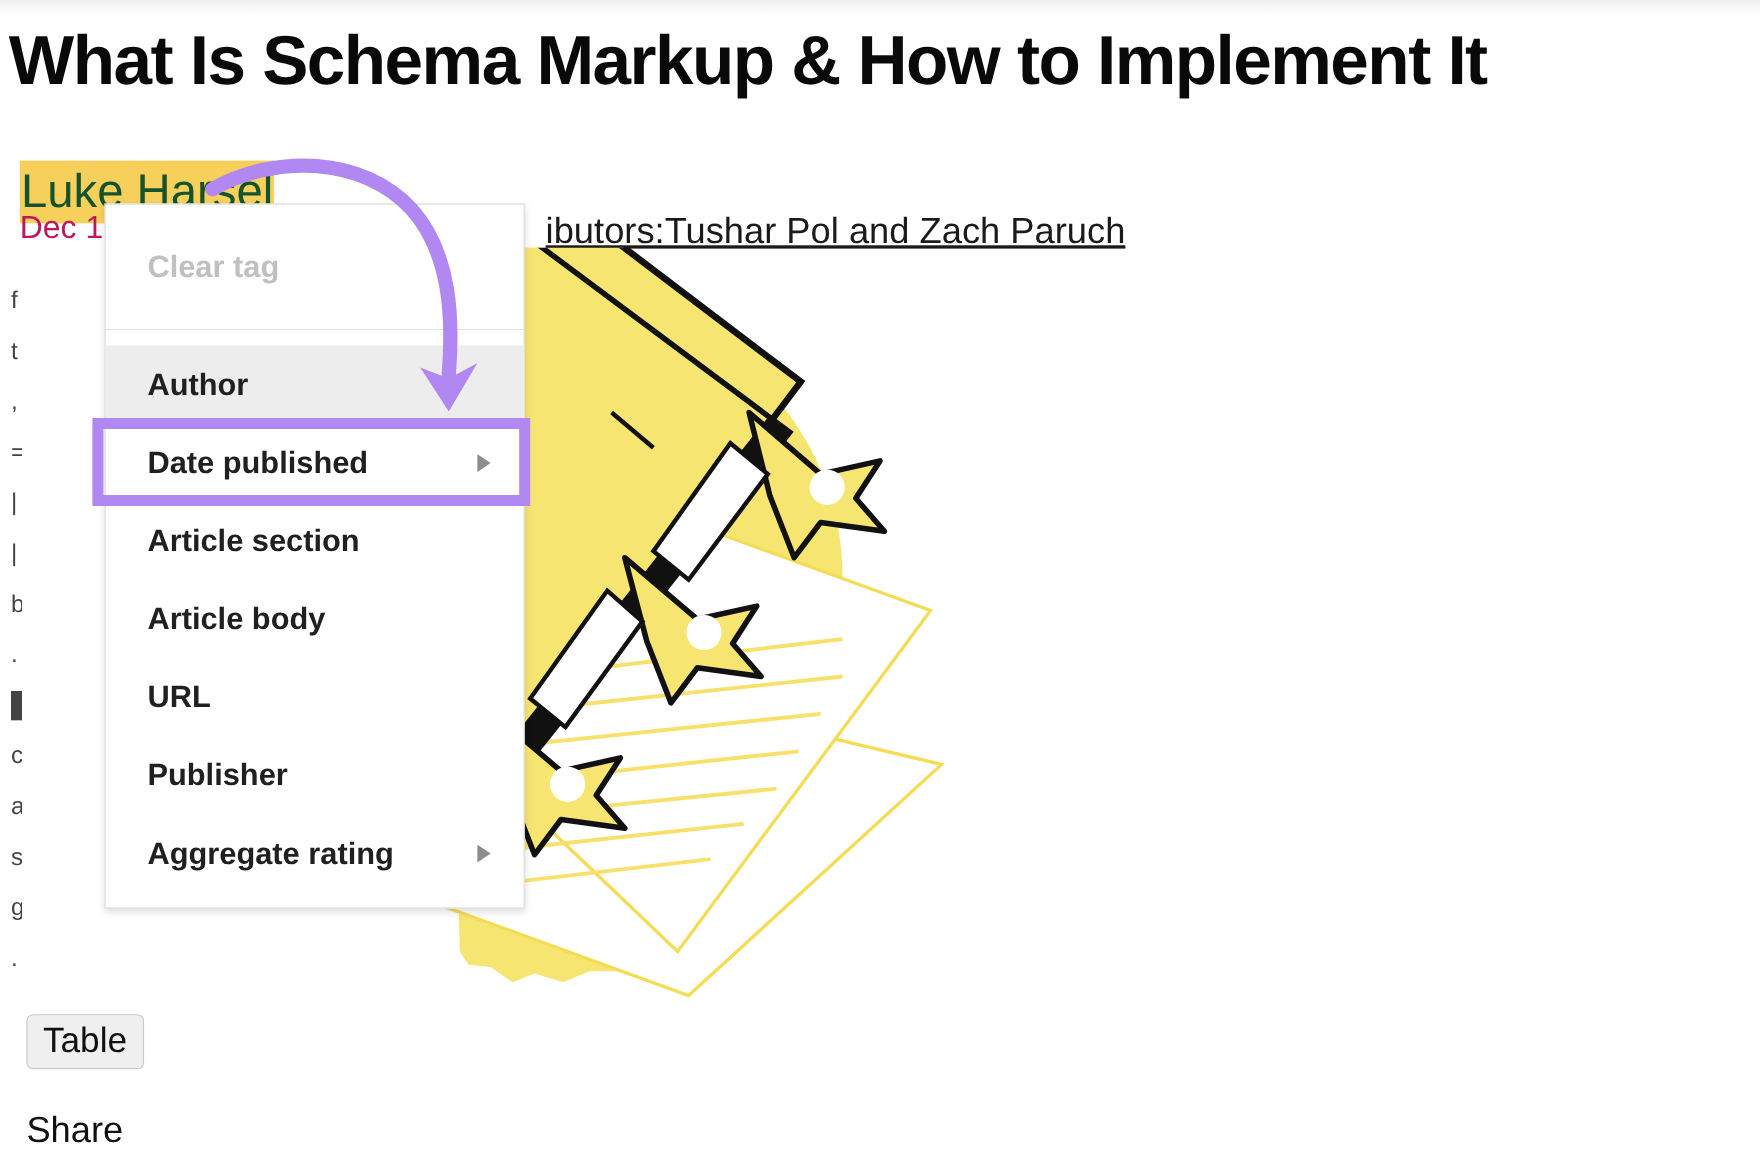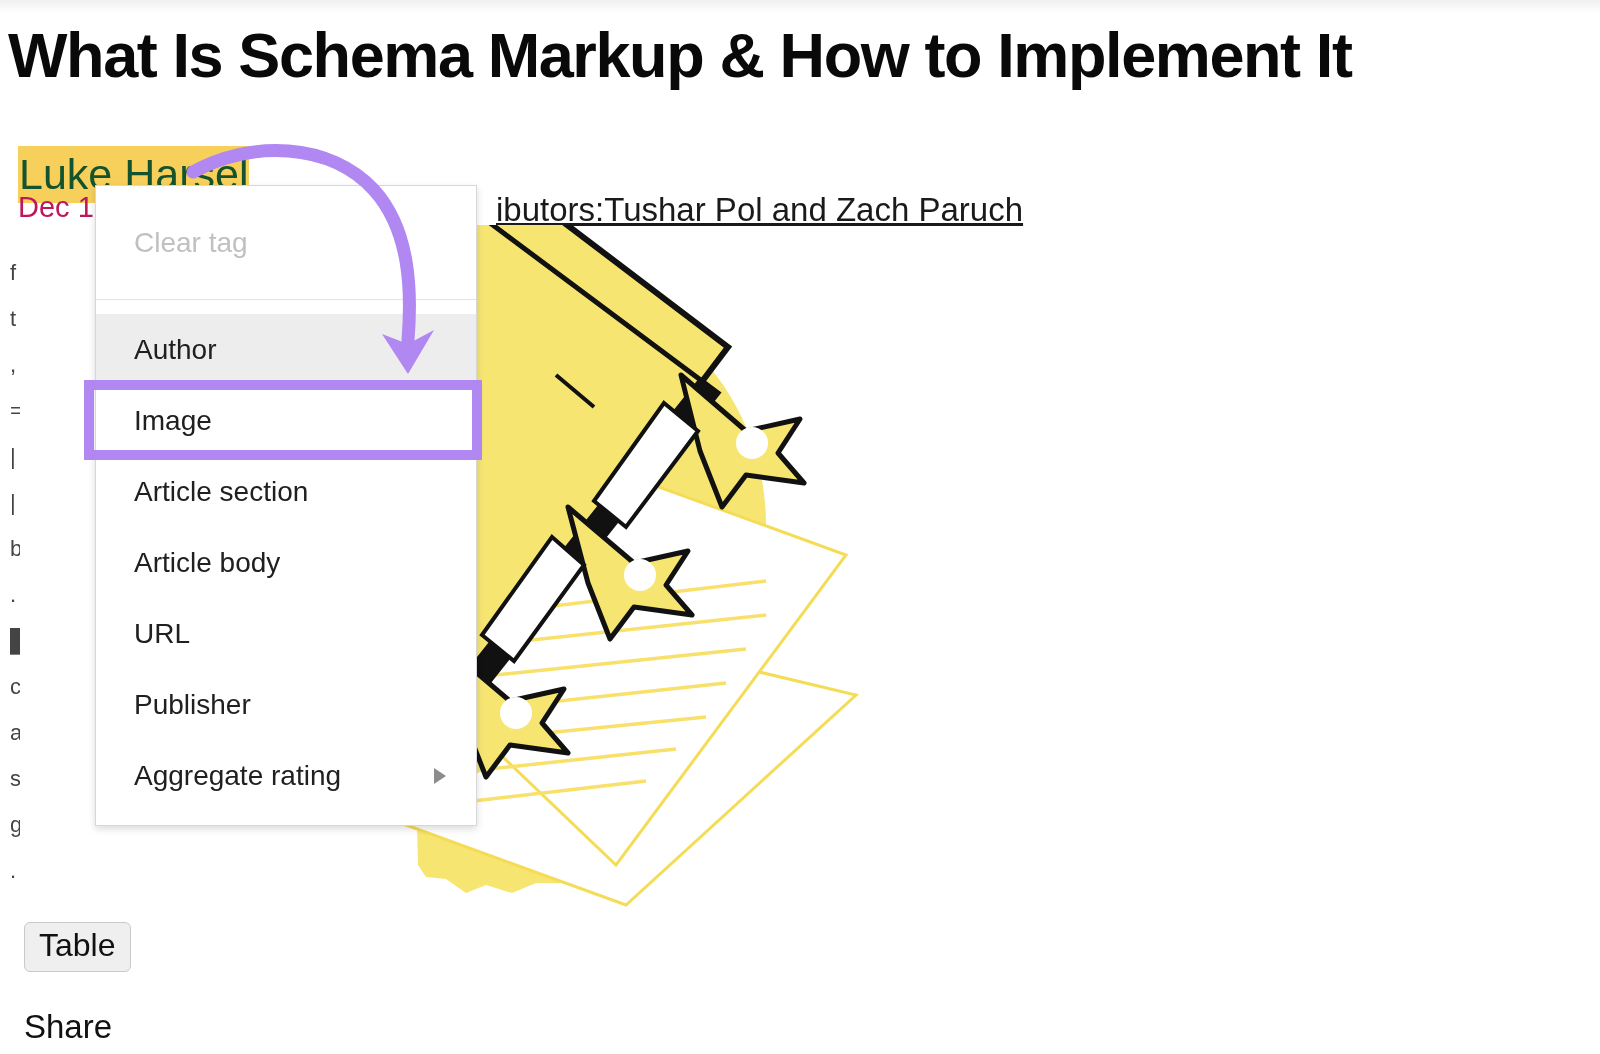--- a/index.html
+++ b/index.html
@@ -156,21 +156,21 @@
     box-sizing: border-box;
     white-space: nowrap;
   }
   .ctx-item.clear {
     height: 113px;
     color: #c0c0c0;
   }
   .ctx-item.highlight {
     background: #ededed;
   }
-  .ctx-label { line-height: 1; }
+  .ctx-label { line-height: 1; font-weight: bold; }
   .submenu-arrow {
     width: 0; height: 0;
     border-left: 12px solid #8c8c8c;
     border-top: 8px solid transparent;
     border-bottom: 8px solid transparent;
     margin-right: 8px;
   }
   .ctx-spacer { height: 14px; }
 
   
@@ -291,24 +291,25 @@
     </div>
   </div>
   <div class="ctx-spacer"></div>
   <div>
 
 
     <div class="ctx-item highlight">
       <span class="ctx-label">Author</span>
     </div>
 
-
-    <div class="ctx-item">
-      <span class="ctx-label">Image</span>
-    </div>
+    <div class="ctx-item">
+      <span class="ctx-label">Date published</span>
+      <span class="submenu-arrow"></span>
+    </div>
+
 
     <div class="ctx-item">
       <span class="ctx-label">Article section</span>
     </div>
 
     <div class="ctx-item">
       <span class="ctx-label">Article body</span>
     </div>
 
     <div class="ctx-item">

